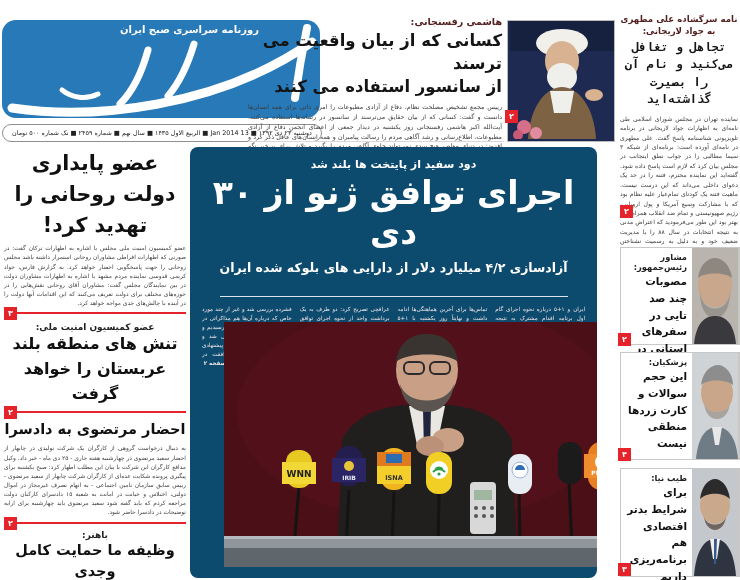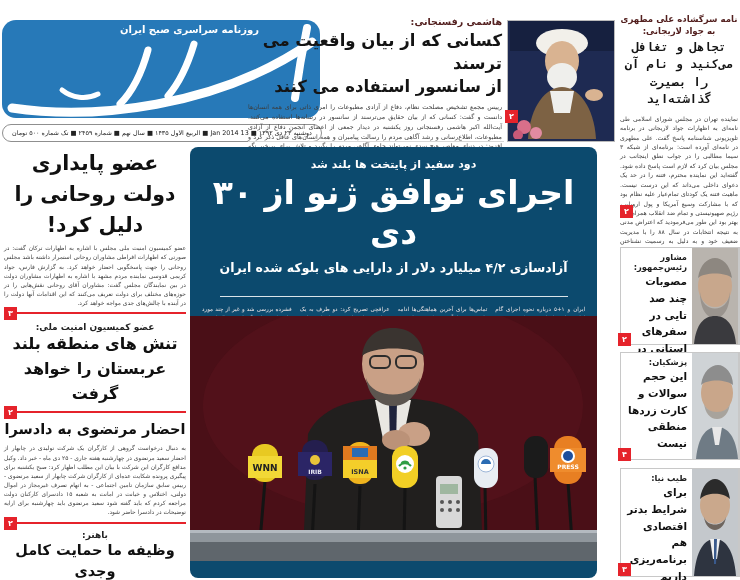--- a/index.html
+++ b/index.html
@@ -34,21 +34,21 @@
   
   .main{left:190px;top:147px;width:407px;height:431px;background:#0c4a6e;border-radius:8px;overflow:hidden;color:#fff;}
   .main-kicker{text-align:center;font-size:11px;font-weight:bold;margin-top:11px;}
   .main-headline{text-align:center;font-size:33px;font-weight:bold;margin-top:2px;line-height:1.2;}
   .main-subwrap{text-align:center;margin-top:5px;}
   .main-subhead{display:inline-block;font-size:12.5px;font-weight:bold;border-bottom:1px solid rgba(255,255,255,.85);padding-bottom:21px;}
   .main-cols{display:flex;flex-direction:row;gap:8px;margin:8px 12px 0;height:78px;overflow:hidden;}
   .mcol{flex:1;font-size:5.6px;line-height:1.6;text-align:justify;color:#f3e9e9;}
   .red-note{color:#ff767d;font-weight:bold;display:block;margin-top:3px;text-align:right;}
   .cont{font-weight:bold;}
-  .main-photo{left:0;top:169px;width:407px;height:245px;}
+  .main-photo{left:0;top:175px;width:407px;height:245px;padding-left:34px;}
 
   
   .lcol{left:4px;top:148px;width:182px;text-align:center;}
   .lcol h1{margin:0;font-size:20.5px;line-height:1.5;color:#101010;}
   .lcol h2{margin:0;font-size:16px;line-height:1.55;color:#101010;}
   .lcol h3{margin:0;font-size:14.5px;line-height:1.5;color:#101010;}
   .lcol .lk{font-size:9px;font-weight:bold;color:#222;margin-top:4px;}
   .lcol .smallbody{font-size:5.9px;color:#3c3c3c;}
   .rule{position:relative;border-top:2px solid #e5232b;margin-top:4px;margin-bottom:6px;}
   .rule .badge{position:absolute;left:0;top:-7px;}
@@ -223,21 +223,21 @@
       </svg>
     </div>
   </div>
 
   <div class="abs lcol">
 
     <div>
       <h1>
         <span>عضو پایداری</span><br>
         <span>دولت روحانی را</span><br>
-        <span>دلیل کرد!</span>
+        <span>تهدید کرد!</span>
       </h1>
       <div class="smallbody">عضو کمیسیون امنیت ملی مجلس با اشاره به اظهارات ترکان گفت: در صورتی که اظهارات افراطی مشاوران روحانی استمرار داشته باشد مجلس روحانی را جهت پاسخگویی احضار خواهد کرد. به گزارش فارس، جواد کریمی قدوسی نماینده مردم مشهد با اشاره به اظهارات مشاوران دولت در بین نمایندگان مجلس گفت: مشاوران آقای روحانی نقش‌هایی را در حوزه‌های مختلف برای دولت تعریف می‌کنند که این اقدامات آنها دولت را در آینده با چالش‌های جدی مواجه خواهد کرد.</div>
       <div class="rule">
         <div class="badge">۳</div>
       </div>
     </div>
 
     <div style="margin-top:8px;">
       <div class="lk">عضو کمیسیون امنیت ملی:</div>
       <h2>

